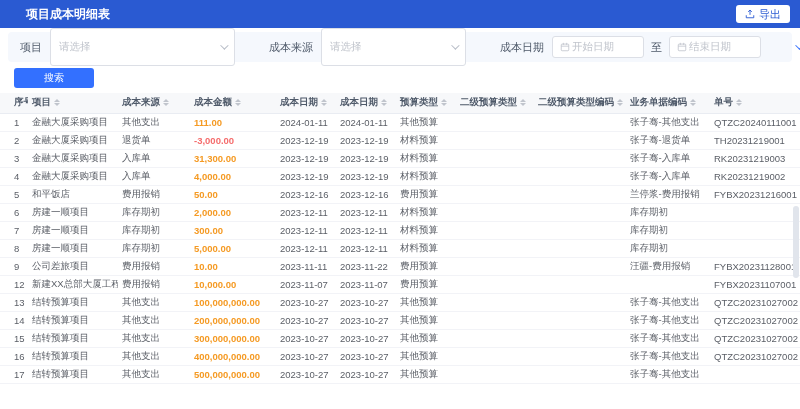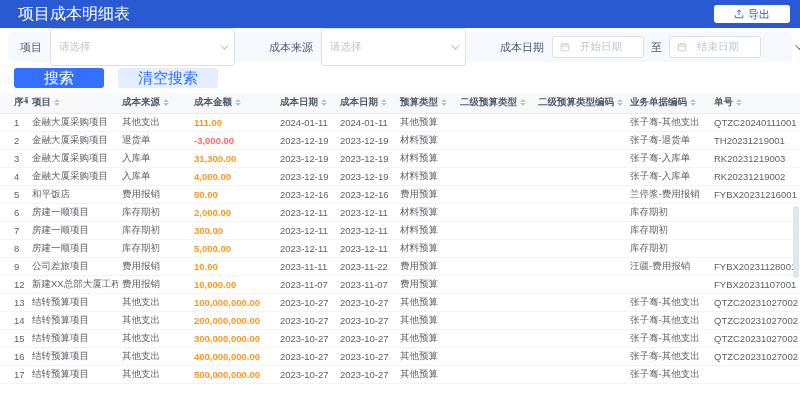--- a/index.html
+++ b/index.html
@@ -9,24 +9,24 @@
     background:#fff;
     font-family:"Liberation Sans", sans-serif;
     color:#5a5e66;
   }
   
   .topbar {
     height:28px; background:var(--topbar,#2a5ad2);
     display:flex; align-items:center; justify-content:space-between;
     padding:0 10px;
   }
-  .topbar h1 { margin:8px; font-size:16px; font-weight:normal; color:#fff; }
+  .topbar h1 { margin:16px; font-size:12px; font-weight:bold; color:#fff; }
   .export-btn {
     display:flex; align-items:center; gap:4px;
-    height:18px; padding:0 20px;
+    height:18px; padding:0 9px;
     background:#fff; color:var(--topbar,#2a5ad2);
     border:none; border-radius:3px; font-size:11px; cursor:pointer;
     font-family:inherit;
   }
   
   .filter-bar {
     margin:4px 8px 0; padding:4px 12px;
     background:#f5f8fd; border-radius:4px;
     display:flex; align-items:center; gap:34px;
     font-size:11px; color:#4e5969; height:30px;
@@ -41,32 +41,32 @@
   .w185 { width:185px; } .w145 { width:145px; }
   .ph { color:#c0c4cc; font-size:10.5px; }
   .chev {
     width:6px; height:6px; flex:0 0 auto;
     border-right:1.4px solid #b6bcc6; border-bottom:1.4px solid #b6bcc6;
     transform:rotate(45deg) translateY(-2px); display:inline-block;
   }
   .chev.blue { border-color:var(--link,#3370ff); }
   .date-input {
     width:92px; height:22px; background:#fff; border:1px solid #dcdfe6;
-    border-radius:3px; display:flex; align-items:center; gap:10px;
+    border-radius:3px; display:flex; align-items:center; gap:2px;
     padding:0 7px; cursor:pointer;
   }
   .sep { margin:0 7px; color:#4e5969; }
   .expand {
     margin-left:auto; display:flex; align-items:center; gap:5px;
     color:var(--link,#3370ff); font-size:11px; cursor:pointer; text-decoration:none;
     white-space:nowrap;
   }
   
   .actions { display:flex; gap:14px; padding:6px 14px 5px; align-items:center; }
-  .btn { height:20px; border:none; border-radius:3px; font-size:15px; cursor:pointer; font-family:inherit; }
+  .btn { height:20px; border:none; border-radius:3px; font-size:10px; cursor:pointer; font-family:inherit; }
   .btn-primary { background:var(--primary,#3370ff); color:#fff; padding:0 30px; }
   .btn-plain { background:var(--primary-light,#e3edff); color:var(--primary,#3370ff); padding:0 20px; }
   
   .table-wrap { position:relative; }
   table { width:100%; border-collapse:collapse; table-layout:fixed; }
   thead th {
     background:#f7f8fa; color:#4e5969; font-weight:bold; font-size:9.5px;
     height:20px; text-align:left; padding:0 4px;
     border-bottom:1px solid #e9ecf2; white-space:nowrap; overflow:hidden;
   }
@@ -140,21 +140,20 @@
   </div>
 
   <a class="expand">
     <i class="chev blue"></i>
 
   </a>
 </section>
 
 <div class="actions">
   <button class="btn btn-primary">搜索</button>
-  <button class="btn btn-plain">清空搜索</button>
 </div>
 
 <div class="table-wrap">
   <table>
     <colgroup>
       <col style="width:28px">
         <col style="width:90px">
         <col style="width:72px">
         <col style="width:86px">
       <col style="width:60px">

